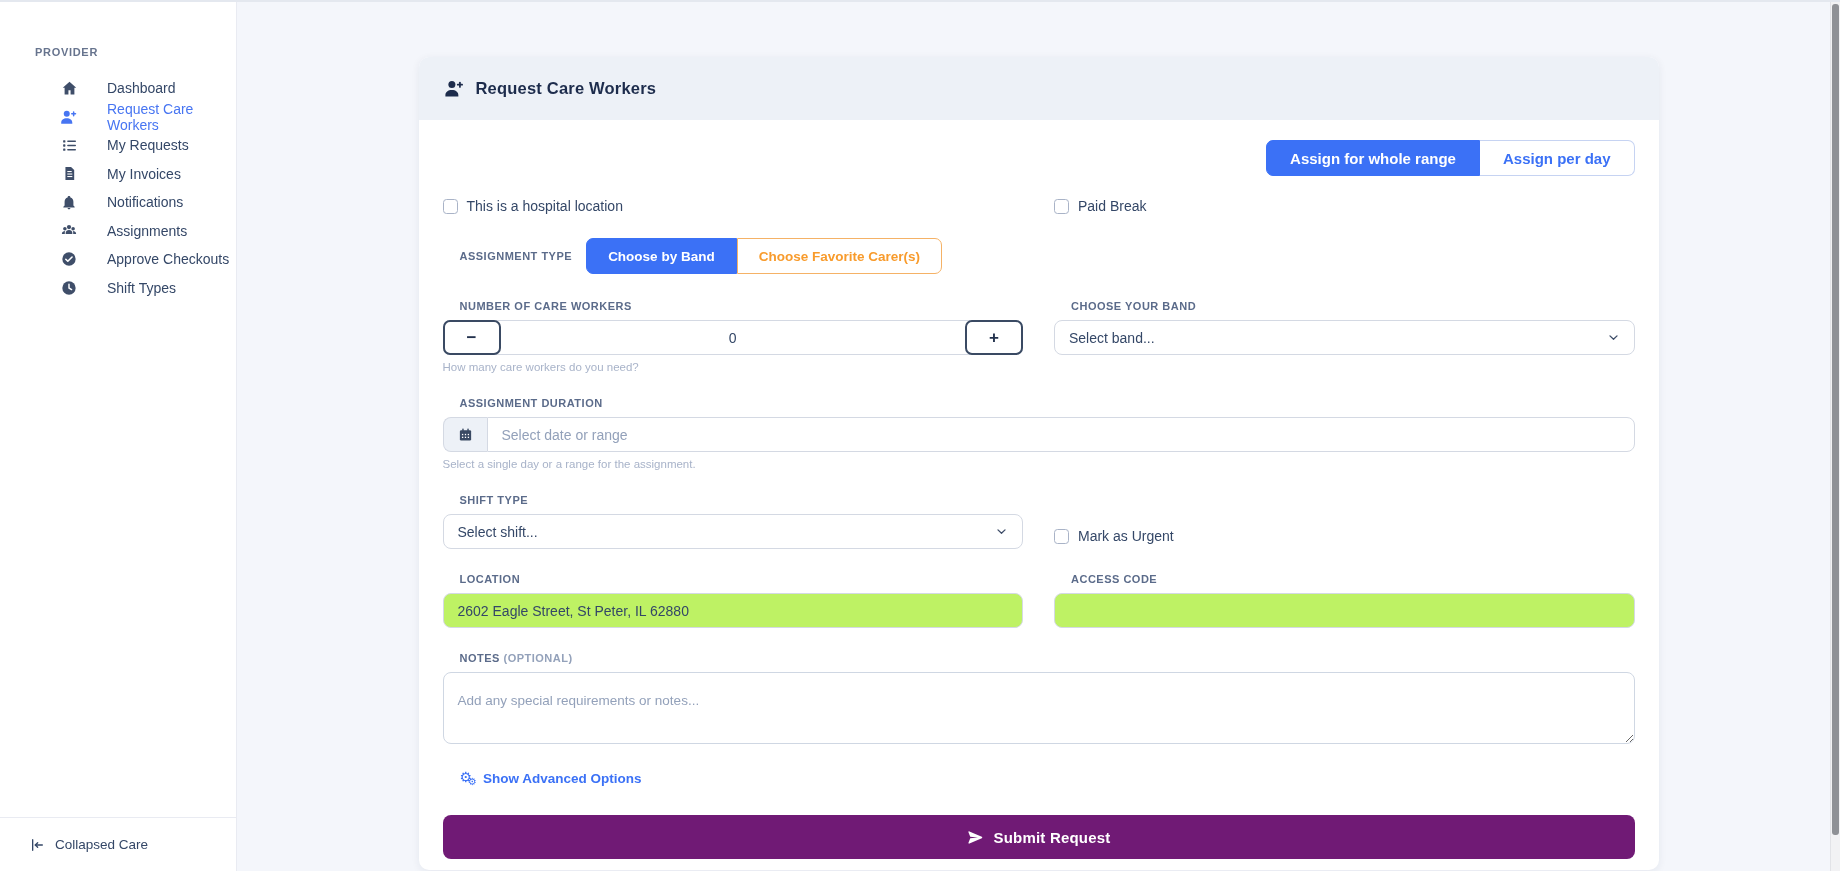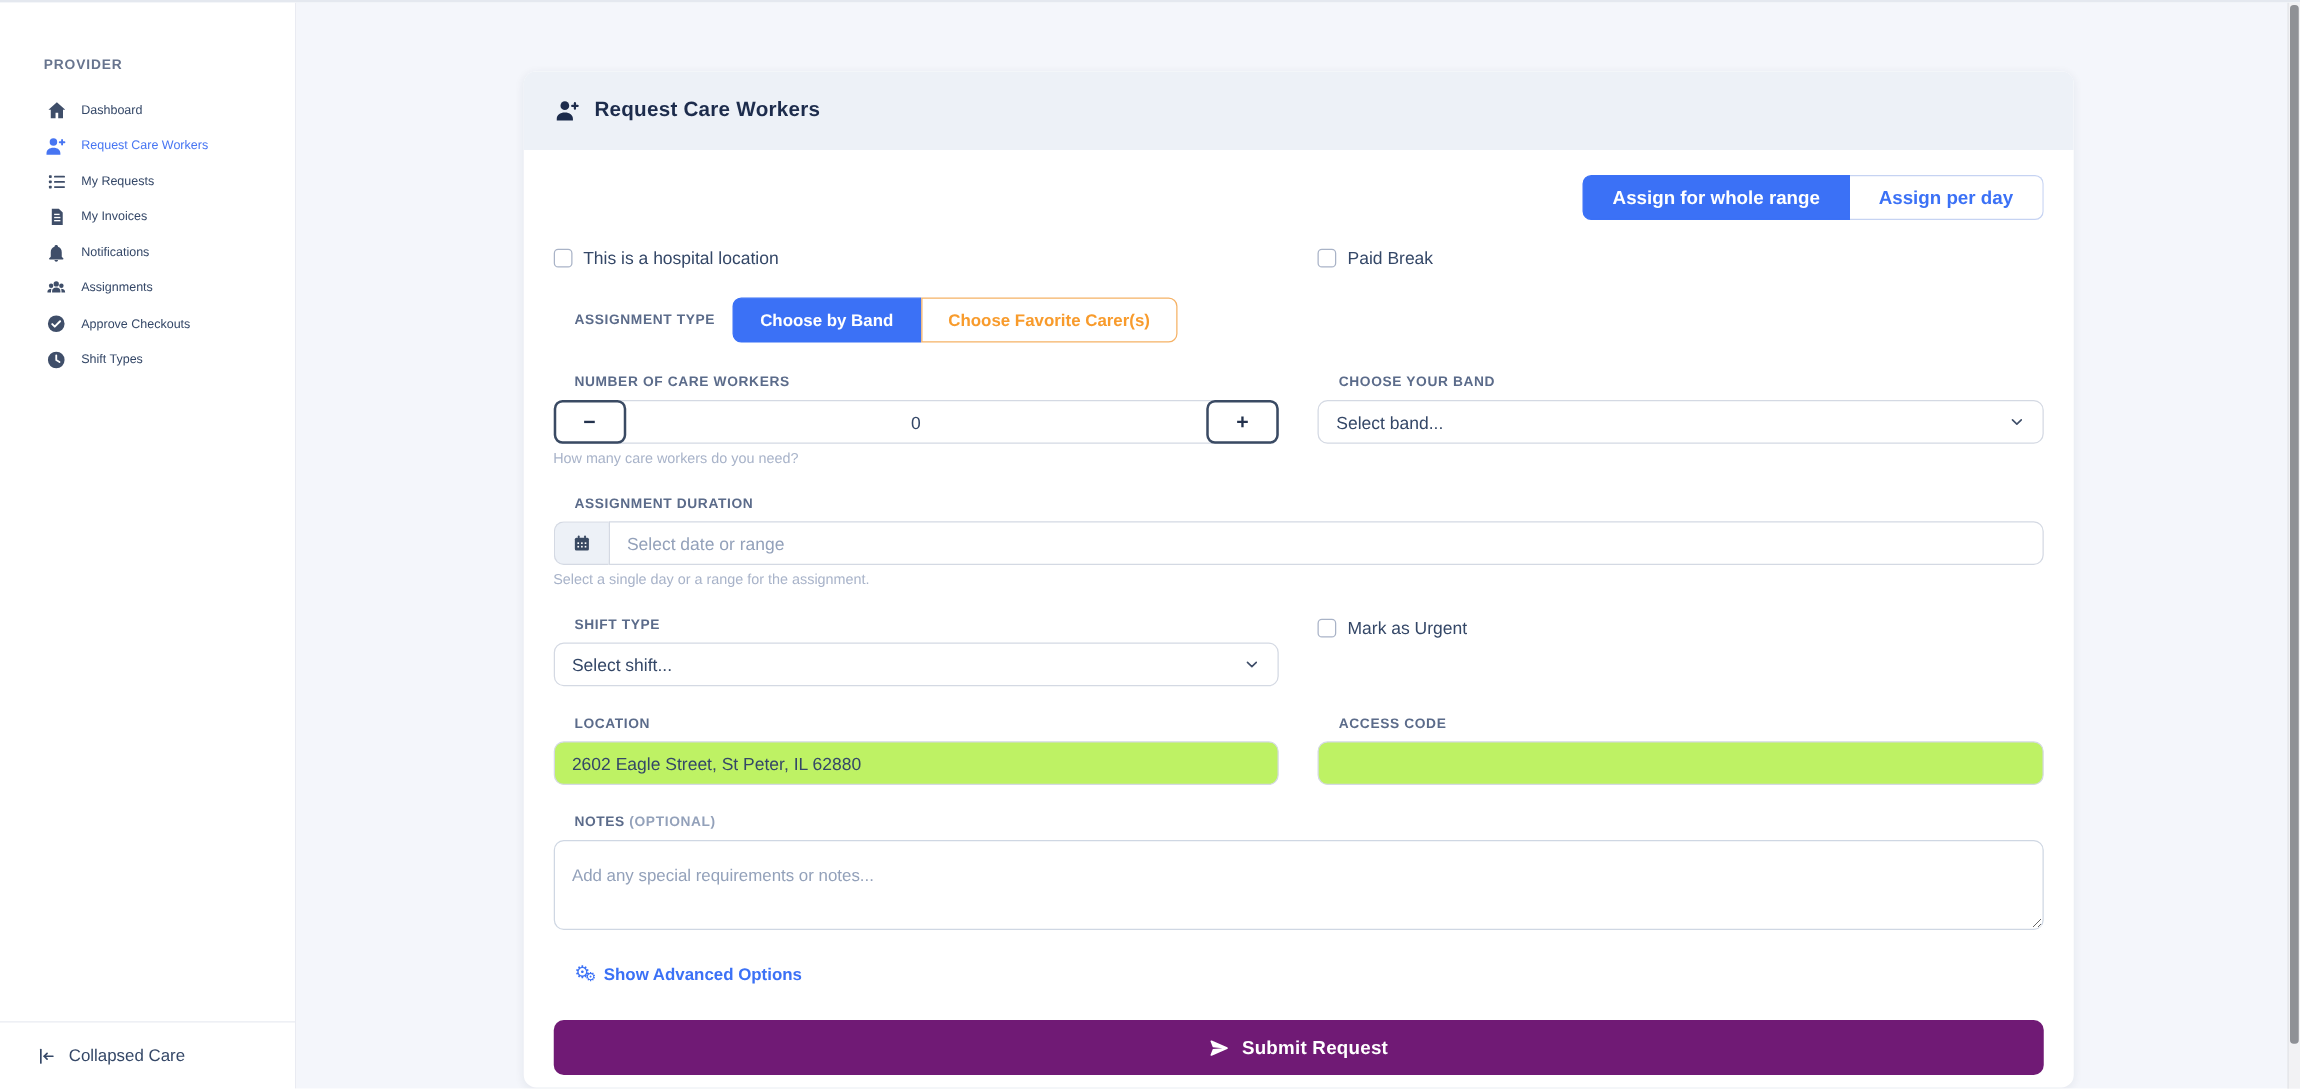--- a/index.html
+++ b/index.html
@@ -1,21 +1,21 @@
 <!DOCTYPE html>
 <html><head>
 <meta charset="utf-8">
 <style>
   html,body{margin:0;padding:0;background:#fff;font-family:"Liberation Sans",sans-serif;}
   .page{position:relative;display:flex;width:1840px;height:871px;overflow:hidden;box-sizing:border-box;border-top:2px solid #e4e8ef;background:#fff;}
 
   
   .sidebar{flex:0 0 237px;width:237px;background:#fff;border-right:1px solid #e9ebf2;position:relative;box-sizing:border-box;}
   .side-section{margin:44px 0 16px 35px;font-size:11px;font-weight:bold;color:#67748e;letter-spacing:.7px;}
-  .nav-item{display:flex;align-items:center;gap:11px;height:28.5px;padding-left:36px;font-size:10px;color:#344767;cursor:pointer;}
+  .nav-item{display:flex;align-items:center;gap:29px;height:28.5px;padding-left:60px;font-size:14px;color:#344767;cursor:pointer;}
   .nav-item .nicon{width:18px;height:18px;display:flex;align-items:center;justify-content:center;}
   .nav-item svg{fill:#3f4e69;}
   .nav-item.active{color:#4775f2;}
   .nav-item.active svg{fill:#4775f2;}
   .side-footer{position:absolute;left:0;right:0;bottom:0;height:53px;border-top:1px solid #e9ebf2;display:flex;align-items:center;gap:10px;padding-left:29px;font-size:13.5px;color:#344767;cursor:pointer;background:#fff;}
 
   
   .main{flex:1;background:#f4f6fb;padding-top:55px;box-sizing:border-box;}
   .card{width:1240px;margin:0 auto;background:#fff;border-radius:10px;box-shadow:0 2px 8px rgba(30,40,70,.07);overflow:hidden;height:813px;box-sizing:border-box;}
   .card-header{height:63px;background:#edf1f7;display:flex;align-items:center;gap:11px;padding:0 25px;}
@@ -58,21 +58,21 @@
   
   .select{height:35px;border:1px solid #d4d9e3;border-radius:8px;background:#fff;display:flex;align-items:center;justify-content:space-between;padding:0 14px;font-size:14px;color:#344767;cursor:pointer;box-sizing:border-box;}
 
   
   .input-group{display:flex;height:35px;}
   .addon{width:44px;background:#edf1f7;border:1px solid #d4d9e3;border-right:none;border-radius:8px 0 0 8px;display:flex;align-items:center;justify-content:center;cursor:pointer;padding:0;}
   .input-group input{flex:1;border:1px solid #d4d9e3;border-radius:0 8px 8px 0;padding:0 14px;font-family:inherit;font-size:14px;color:#344767;outline:none;min-width:0;}
   .tinput{width:100%;box-sizing:border-box;height:35px;border:1px solid #d4d9e3;border-radius:8px;padding:0 14px;font-family:inherit;font-size:14px;color:#344767;outline:none;background:#bef264;}
   input::placeholder,textarea::placeholder{color:#93a1ba;opacity:1;}
 
-  .urgent-wrap{}
+  .urgent-wrap{margin-top:34px;}
 
   
   .notes textarea{width:100%;box-sizing:border-box;height:72px;border:1px solid #cfd7e3;border-radius:8px;padding:20px 14px;font-family:inherit;font-size:13.5px;color:#3b82f6;outline:none;resize:both;}
   .notes{margin-bottom:20px;}
 
   
   .row-adv{margin:0 0 28px 17px;}
   .adv-link{display:inline-flex;align-items:center;gap:7px;color:#3b71f6;font-size:13.5px;font-weight:bold;cursor:pointer;text-decoration:none;}
   .cogs{font-family:"DejaVu Sans",sans-serif;font-size:14px;line-height:1;letter-spacing:-4px;margin-right:3px;}
   .cogs .c2{font-size:10px;vertical-align:-3px;}

